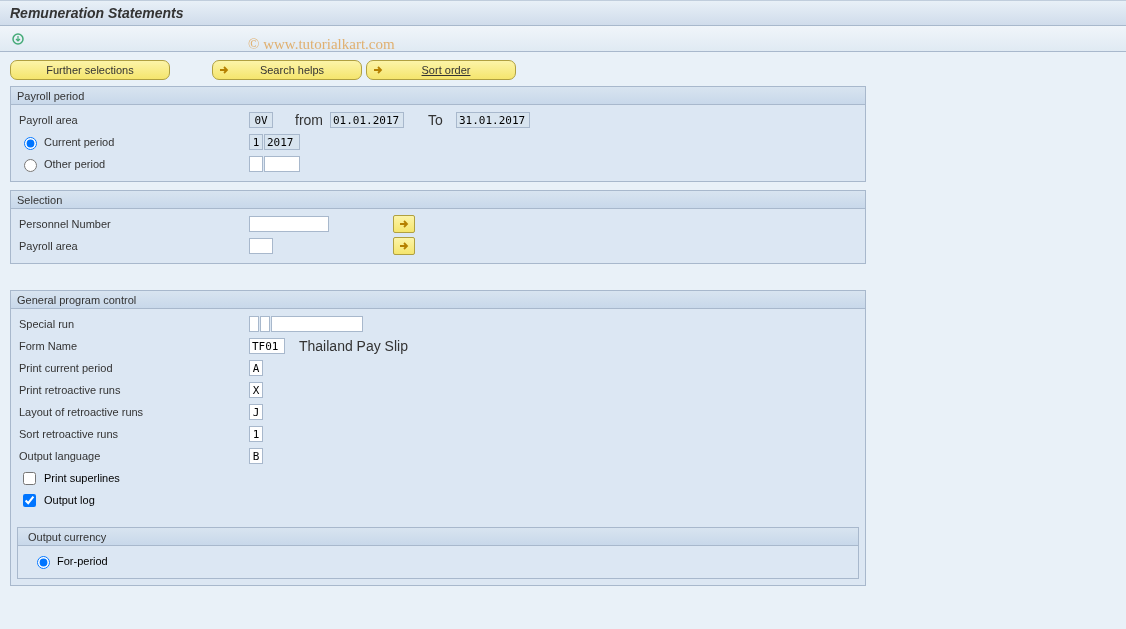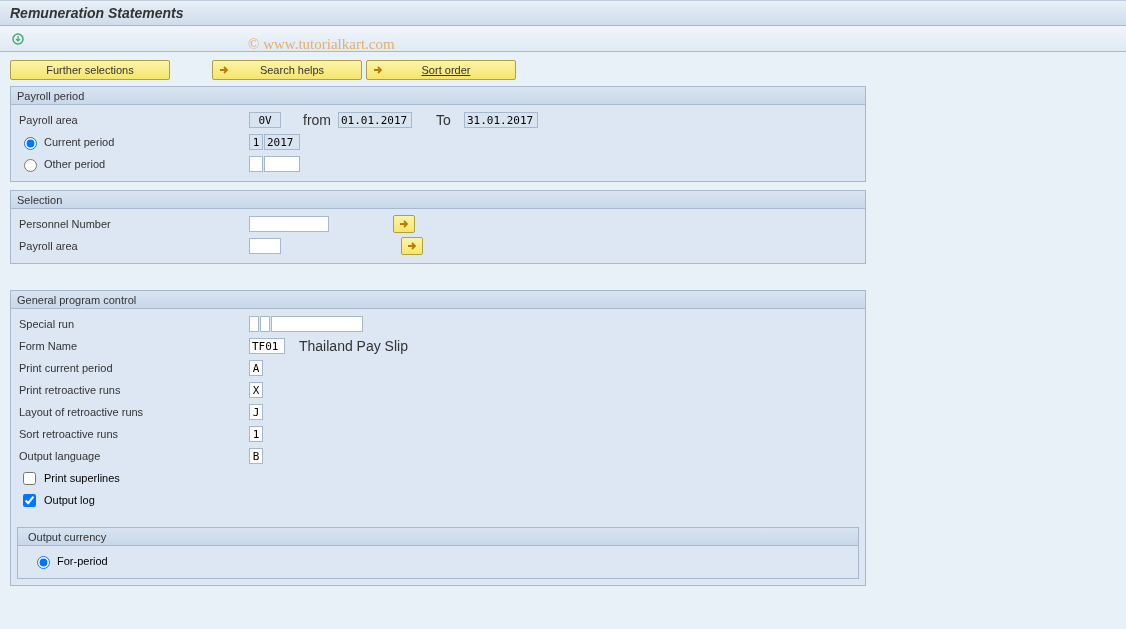--- a/index.html
+++ b/index.html
@@ -4,31 +4,31 @@
   <style>
     * { box-sizing: border-box; font-family: Arial, sans-serif; font-size: 11px; }
     body { margin: 0; background: #fff; }
     .window { width: 1126px; height: 629px; background: #fff; }
     .title-bar { background: linear-gradient(#e8f0f7, #d0dceb); border-bottom: 1px solid #a8b8cc; padding: 4px 10px; height: 26px; display: flex; align-items: center; border-top: 1px solid #c0cddc; }
     .title-bar-text { font-weight: bold; font-style: italic; font-size: 14px; color: #333; }
     .toolbar { background: linear-gradient(#f0f5fa, #e0eaf3); border-bottom: 1px solid #a8b8cc; padding: 3px 10px; height: 26px; display: flex; align-items: center; }
     .toolbar-icon { width: 16px; height: 16px; display: inline-flex; align-items: center; justify-content: center; cursor: pointer; }
     .main-area { background: #e9f1f8; padding: 8px 10px; height: calc(629px - 52px); overflow: hidden; }
     .button-row { display: flex; gap: 4px; margin-bottom: 6px; }
-    .sap-button { background: linear-gradient(#fcf4a8, #f5e56d); border: 1px solid #b0a040; border-radius: 2px; padding: 2px 12px; height: 20px; display: flex; align-items: center; cursor: pointer; font-size: 11px; color: #333; }
+    .sap-button { background: linear-gradient(#fcf4a8, #f5e56d); border: 1px solid #b0a040; border-radius: 7px; padding: 2px 12px; height: 20px; display: flex; align-items: center; cursor: pointer; font-size: 11px; color: #333; }
     .sap-button.with-icon { padding-left: 4px; }
     .arrow-right-icon { width: 14px; height: 14px; margin-right: 4px; display: inline-flex; align-items: center; justify-content: center; color: #1a6600; }
     .group-box { border: 1px solid #a8b8cc; background: #dce7f3; margin-bottom: 8px; }
     .group-header { background: linear-gradient(#d8e4f0, #c8d8ea); border-bottom: 1px solid #a8b8cc; padding: 2px 6px; font-size: 11px; color: #333; height: 18px; display: flex; align-items: center; }
     .group-body { padding: 4px 8px 6px 8px; }
     .field-row { display: flex; align-items: center; height: 22px; }
     .field-label { width: 230px; font-size: 11px; color: #333; }
     .text-input { border: 1px solid #a8b8cc; background: #fff; height: 16px; padding: 0 2px; font-size: 11px; font-family: monospace; }
     .text-input.readonly { background: #d8e4ef; }
-    .text-input.small { width: 32px; text-align: center; }
+    .text-input.small { width: 24px; text-align: center; }
     .text-input.tiny { width: 14px; text-align: center; }
     .text-input.date { width: 74px; }
     .text-input.year { width: 36px; }
     .text-input.personnel { width: 80px; }
     .text-input.formname { width: 36px; }
     .radio-label { display: flex; align-items: center; gap: 4px; font-size: 11px; }
     .checkbox-label { display: flex; align-items: center; gap: 5px; font-size: 11px; }
     .icon-button { background: linear-gradient(#fcf4a8, #f5e56d); border: 1px solid #b0a040; border-radius: 2px; width: 22px; height: 18px; display: flex; align-items: center; justify-content: center; cursor: pointer; }
     .static-text { font-size: 14px; color: #333; }
     .nested-box { border: 1px solid #a8b8cc; background: #dce7f3; margin-top: 16px; margin-left: -2px; margin-right: -2px; }

